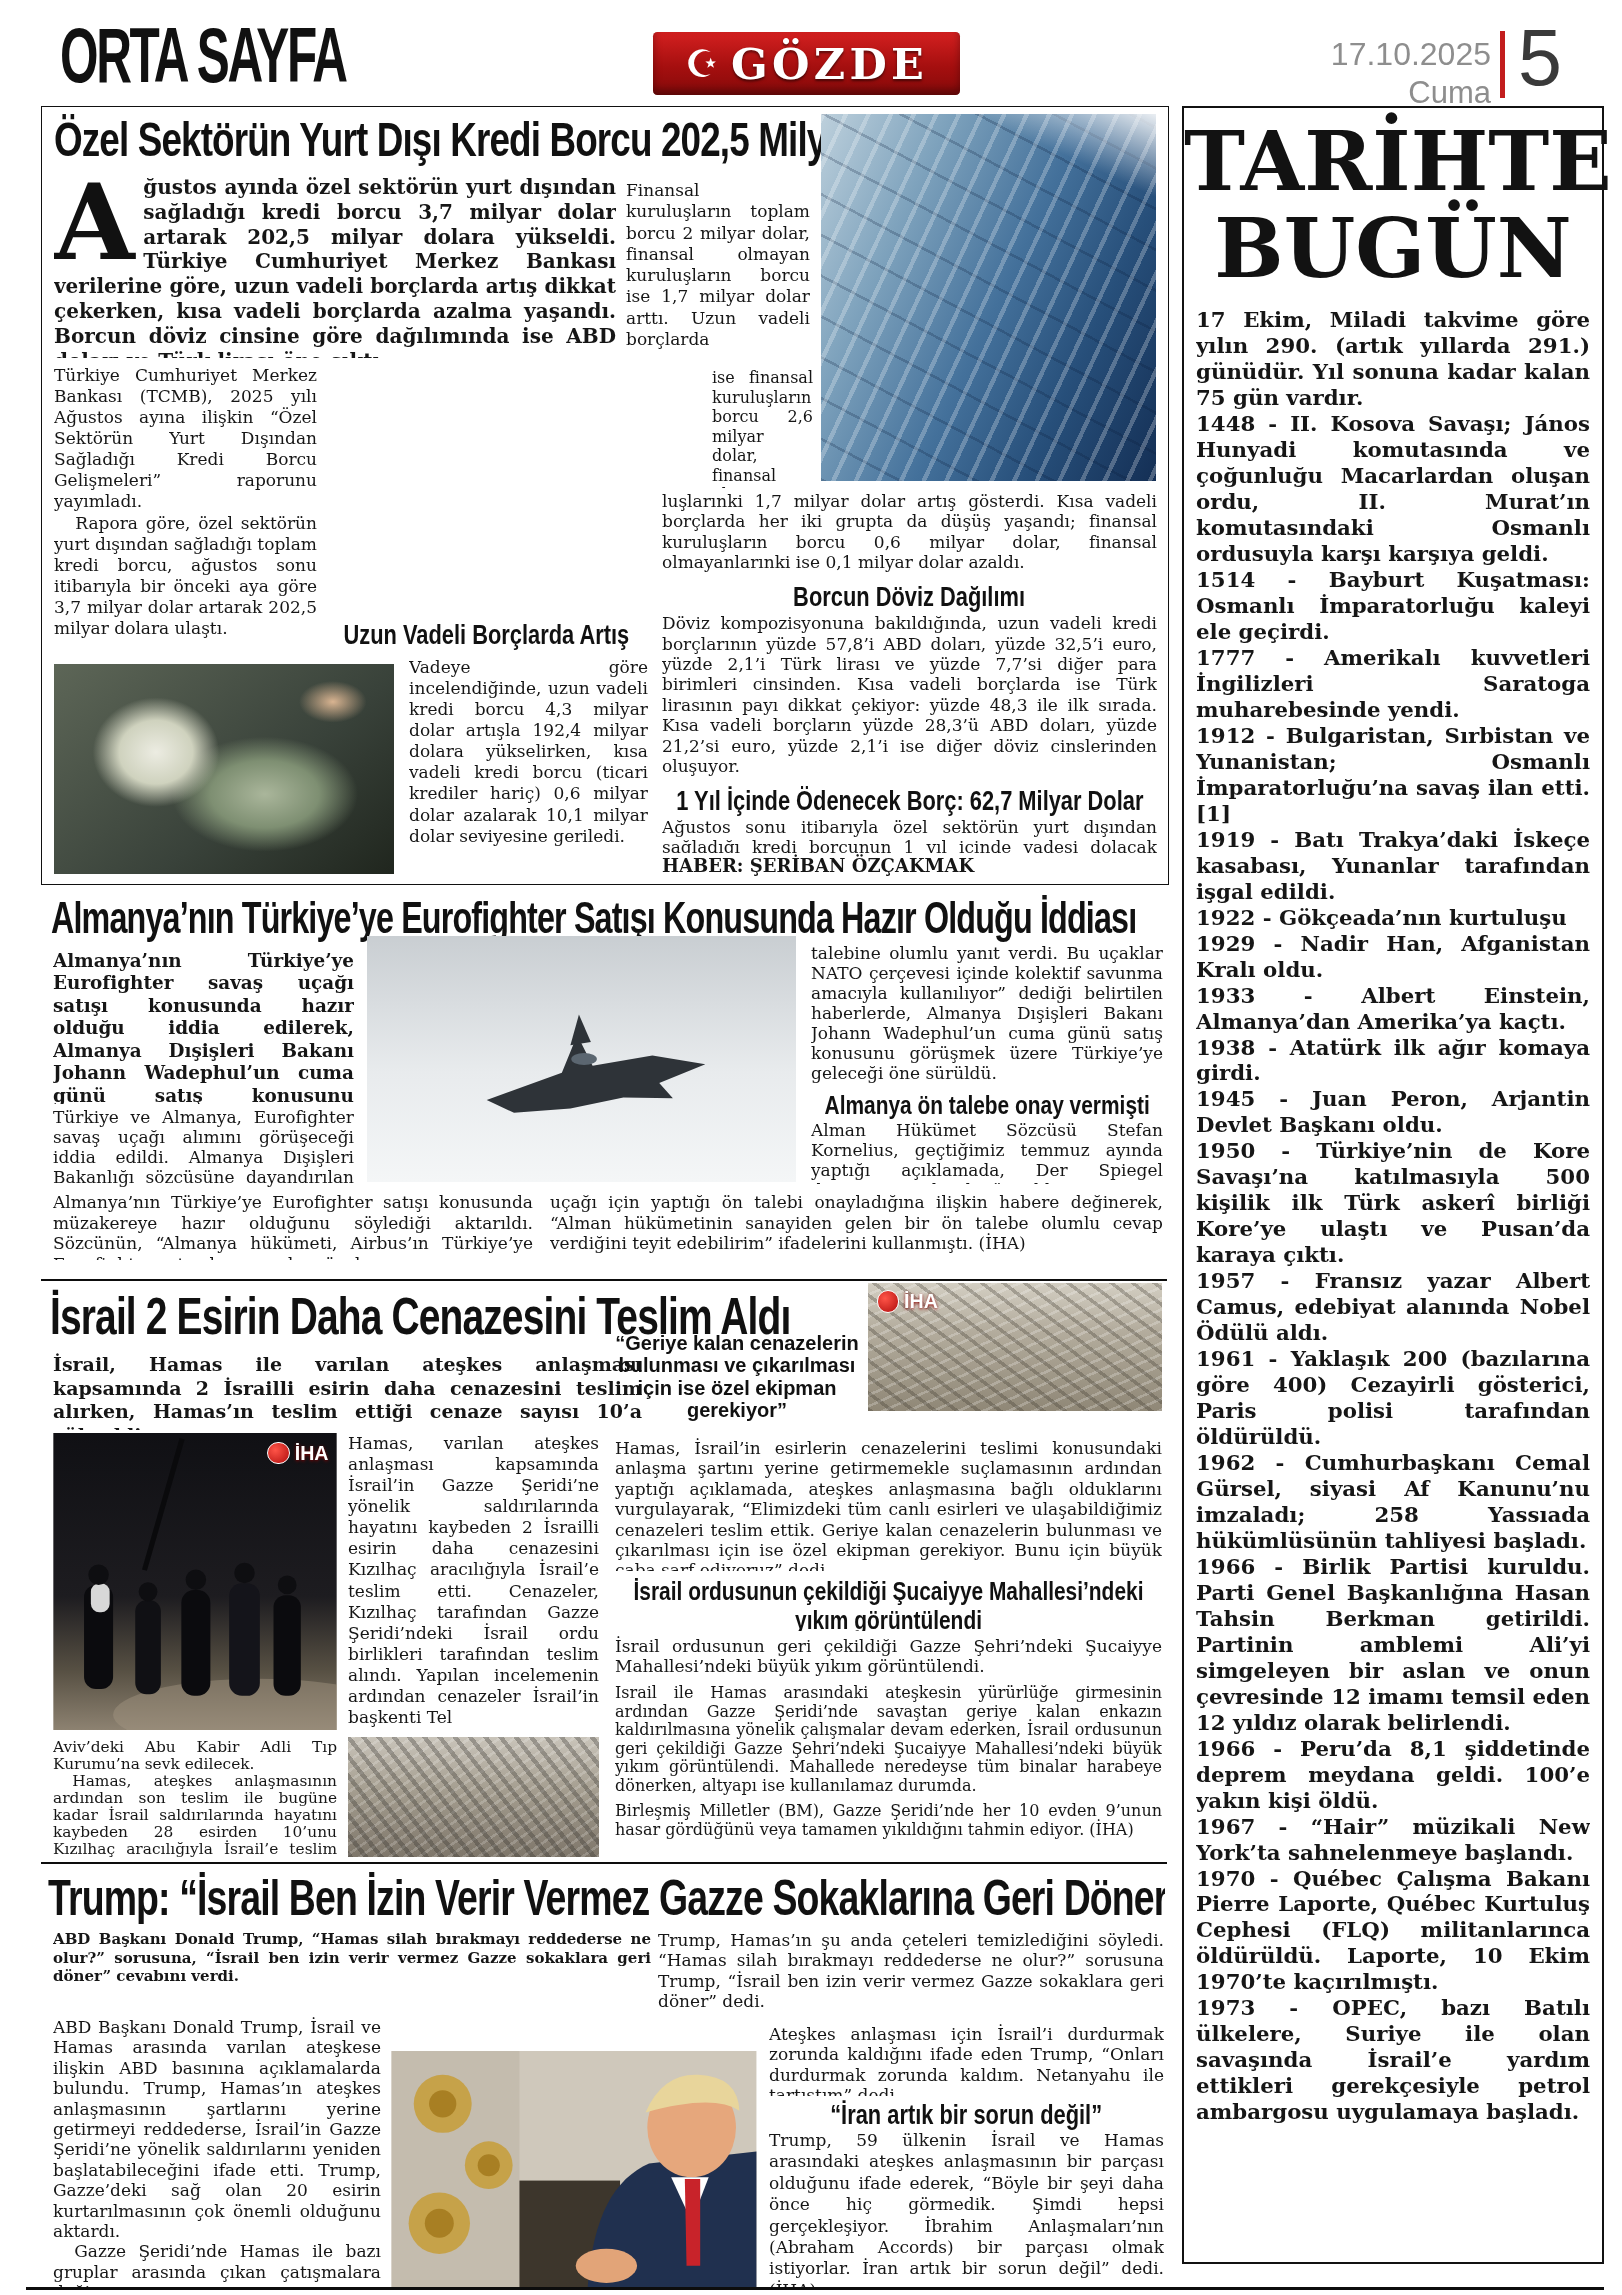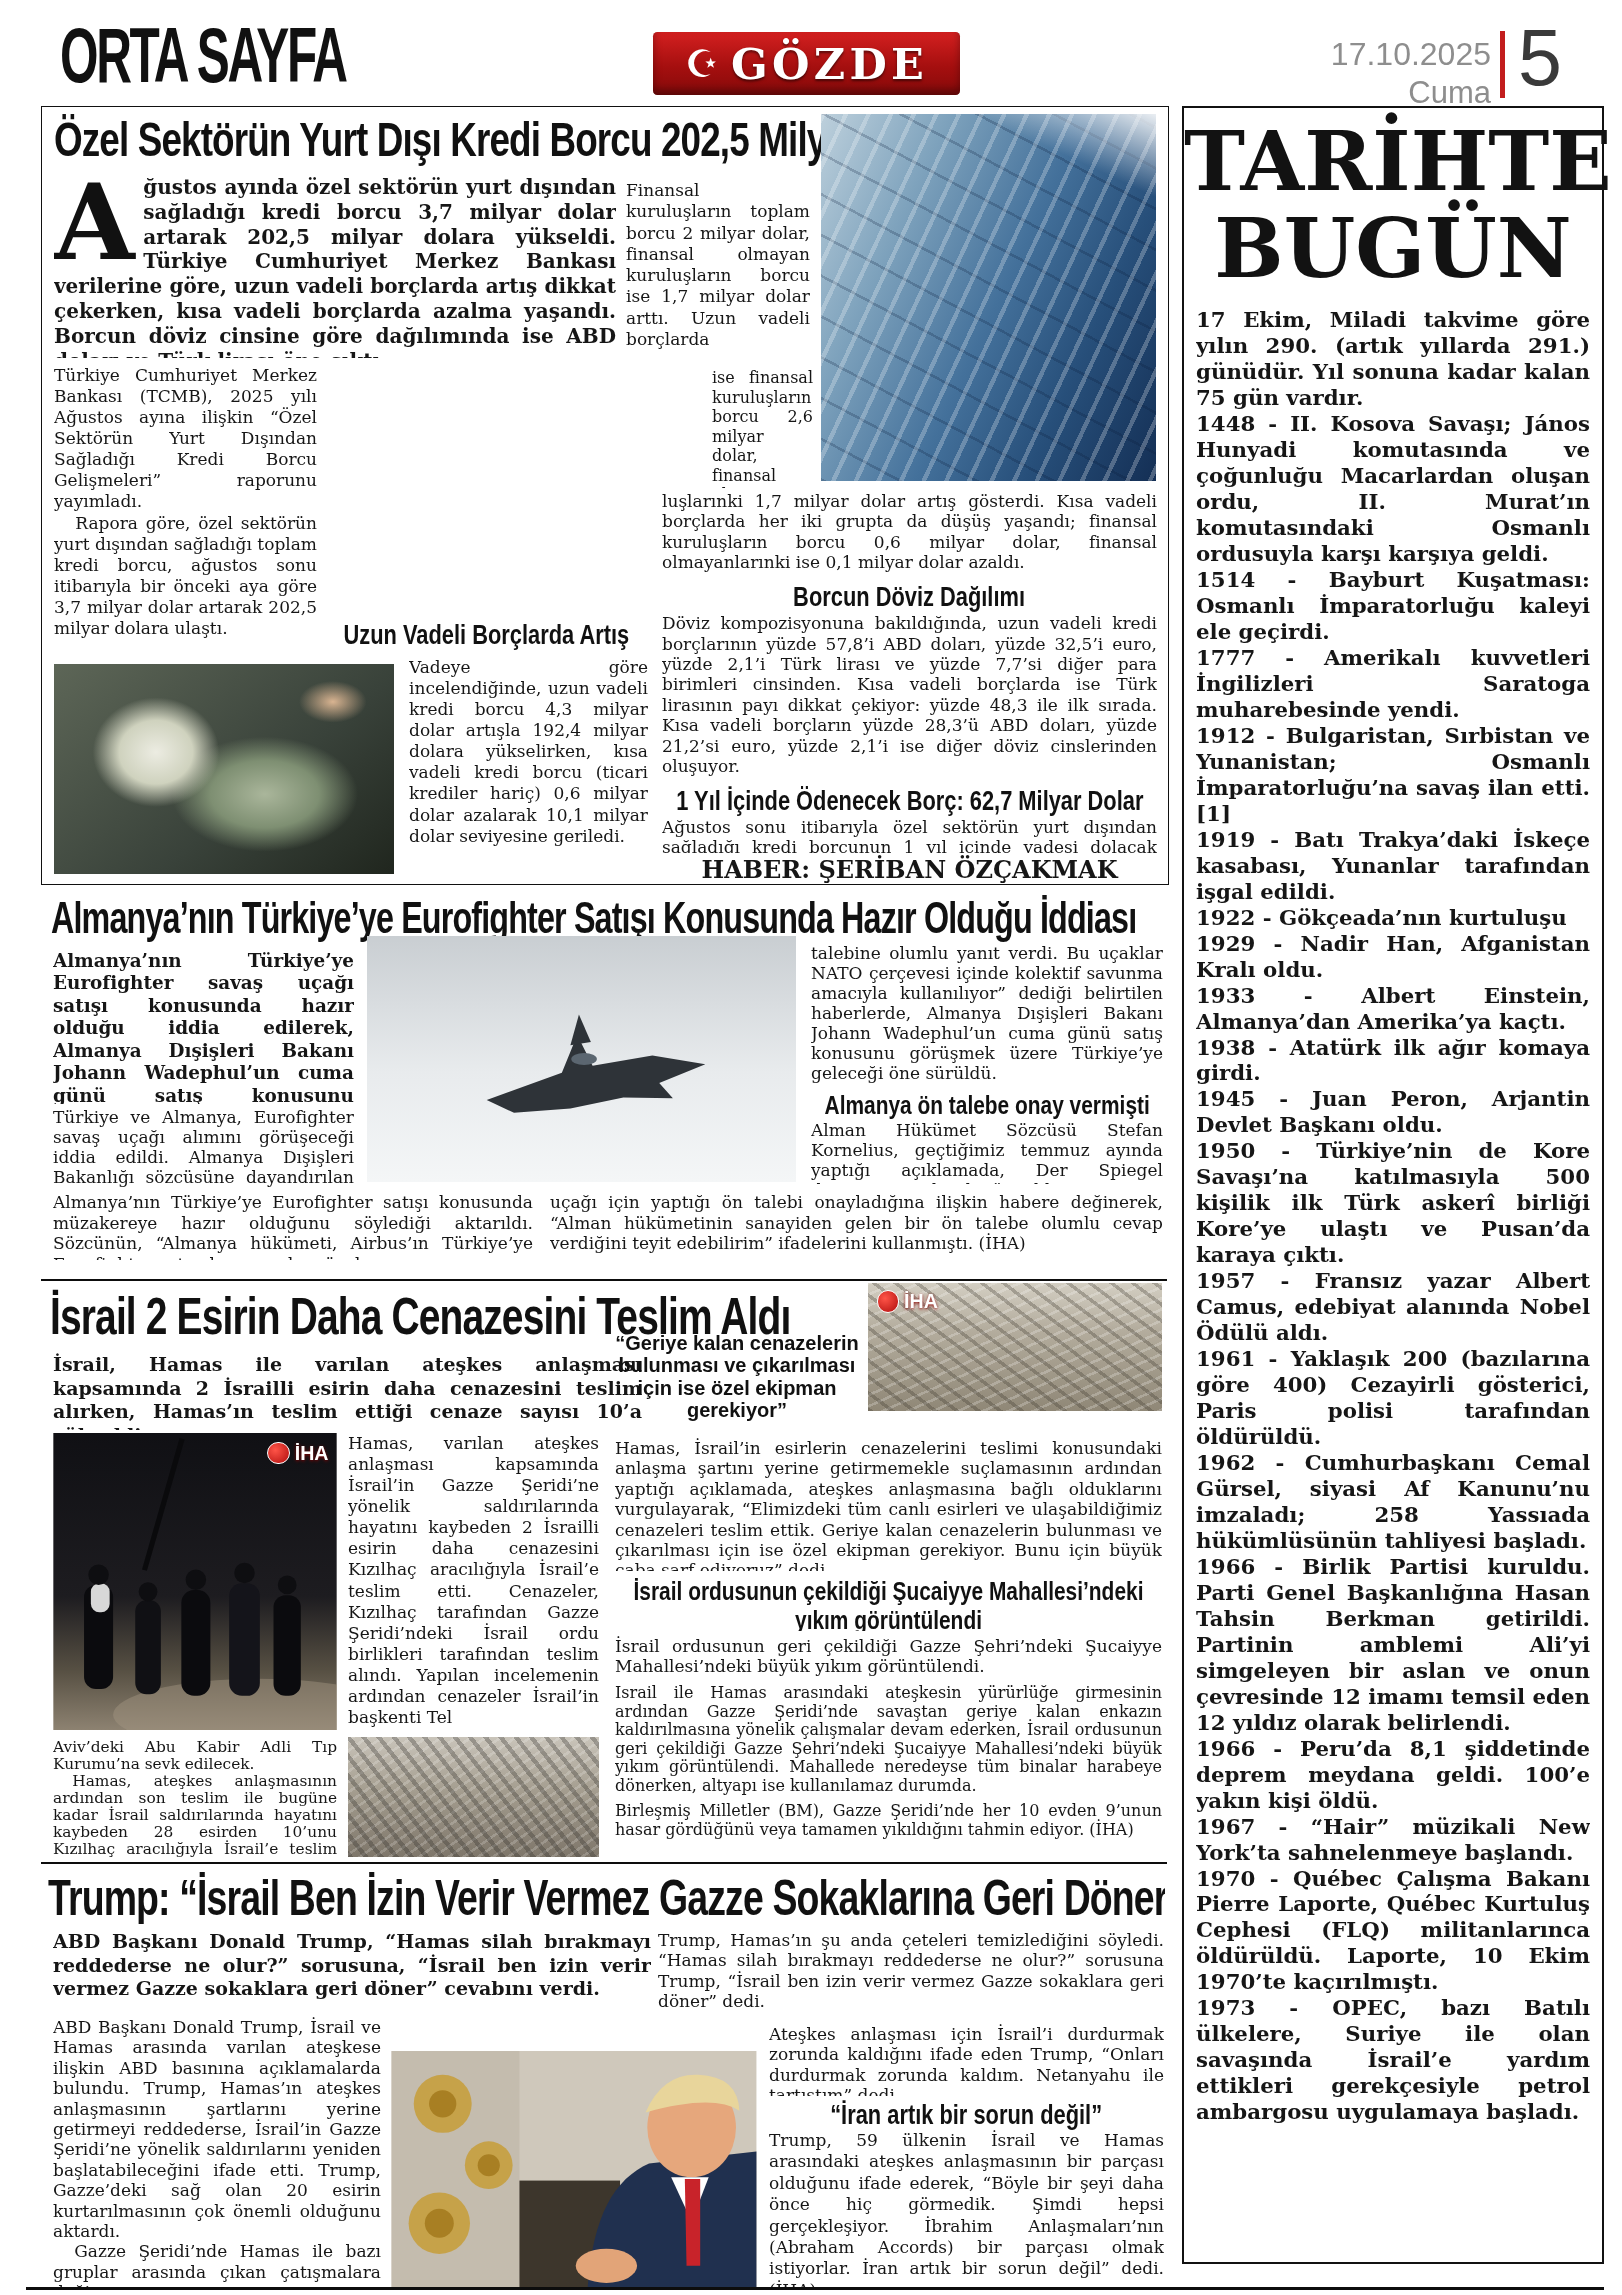--- a/index.html
+++ b/index.html
@@ -119,21 +119,21 @@
       <div class="center" style="margin:8.5px 0 5.1px;">
         <span class="condc" style="font-size:23px;transform:scale(.95,1.2);">Borcun Döviz Dağılımı</span>
       </div>
       <p class="txt" style="font-size:17px;line-height:1.2;margin:0;">Döviz kompozisyonuna bakıldığında, uzun vadeli kredi borçlarının yüzde 57,8’i ABD doları, yüzde 32,5’i euro, yüzde 2,1’i Türk lirası ve yüzde 7,7’si diğer para birimleri cinsinden. Kısa vadeli borçlarda ise Türk lirasının payı dikkat çekiyor: yüzde 48,3 ile ilk sırada. Kısa vadeli borçların yüzde 28,3’ü ABD doları, yüzde 21,2’si euro, yüzde 2,1’i ise diğer döviz cinslerinden oluşuyor.</p>
       <div class="center" style="margin:8.5px 0 5.1px;">
         <span class="condc" style="font-size:23px;transform:scale(.95,1.2);">1 Yıl İçinde Ödenecek Borç: 62,7 Milyar Dolar</span>
       </div>
       <p class="txt" style="font-size:17px;line-height:1.2;margin:0;">Ağustos sonu itibarıyla özel sektörün yurt dışından sağladığı kredi borcunun 1 yıl içinde vadesi dolacak kısmı ise 62,7 milyar dolar olarak kaydedildi. Bu borcun 40,3 milyar doları bankalara, 17,2 milyar doları finansal olmayan kuruluşlara, 5,2 milyar doları ise bankacılık dışı finansal kuruluşlara ait.</p>
     </div>
 
-    <div class="abs" style="left:620px;top:748px;width:495px;text-align:center;font-size:24px;font-weight:bold;">HABER: ŞERİBAN ÖZÇAKMAK</div>
+    <div class="abs" style="left:620px;top:748px;width:495px;text-align:left;font-size:18px;font-weight:bold;">HABER: ŞERİBAN ÖZÇAKMAK</div>
 
     <div class="abs center" style="left:282px;top:512px;width:325px;text-decoration:underline;">
       <span class="condc" style="font-size:23px;transform:scale(.95,1.2);">Uzun Vadeli Borçlarda Artış</span>
     </div>
 
     <div class="abs txt" style="left:367px;top:550px;width:239px;height:210px;font-size:17px;line-height:1.24;">Vadeye göre incelendiğinde, uzun vadeli kredi borcu 4,3 milyar dolar artışla 192,4 milyar dolara yükselirken, kısa vadeli kredi borcu (ticari krediler hariç) 0,6 milyar dolar azalarak 10,1 milyar dolar seviyesine geriledi.</div>
 
     <div class="abs photo ph-usd" style="left:12px;top:557px;width:340px;height:210px;"></div>
   </div>
 
@@ -229,21 +229,21 @@
   </div>
 
   <div class="abs photo ph-rubble2" style="left:348px;top:1737px;width:251px;height:120px;"></div>
 
   <div class="abs rule" style="left:41px;top:1862px;width:1126px;height:1.7px;"></div>
 
   <div class="abs" style="left:48px;top:1869px;width:1117px;height:55px;overflow:hidden;">
     <span class="cond" style="font-size:39px;transform:scale(.96,1.3);">Trump: “İsrail Ben İzin Verir Vermez Gazze Sokaklarına Geri Döner”</span>
   </div>
 
-  <div class="abs txt bold" style="left:53px;top:1930px;width:598px;height:82px;font-size:19px;line-height:1.24;">ABD Başkanı Donald Trump, “Hamas silah bırakmayı reddederse ne olur?” sorusuna, “İsrail ben izin verir vermez Gazze sokaklara geri döner” cevabını verdi.</div>
+  <div class="abs txt bold" style="left:53px;top:1930px;width:598px;height:82px;font-size:15px;line-height:1.24;">ABD Başkanı Donald Trump, “Hamas silah bırakmayı reddederse ne olur?” sorusuna, “İsrail ben izin verir vermez Gazze sokaklara geri döner” cevabını verdi.</div>
 
   <div class="abs" style="left:53px;top:2017px;width:328px;height:270px;overflow:hidden;">
     <p class="txt" style="font-size:17px;line-height:1.2;margin:0;">ABD Başkanı Donald Trump, İsrail ve Hamas arasında varılan ateşkese ilişkin ABD basınına açıklamalarda bulundu. Trump, Hamas’ın ateşkes anlaşmasının şartlarını yerine getirmeyi reddederse, İsrail’in Gazze Şeridi’ne yönelik saldırılarını yeniden başlatabileceğini ifade etti. Trump, Gazze’deki sağ olan 20 esirin kurtarılmasının çok önemli olduğunu aktardı.</p>
     <p class="txt ind" style="font-size:17px;line-height:1.2;margin:0;">Gazze Şeridi’nde Hamas ile bazı gruplar arasında çıkan çatışmalara değinen</p>
   </div>
 
   <div class="abs photo" style="left:391px;top:2051px;width:366px;height:237px;">
     <svg width="366" height="237" viewBox="0 0 428 278">
       <rect width="428" height="278" fill="#cfc8bb"></rect>
       <rect width="150" height="278" fill="#c4bcae"></rect>

